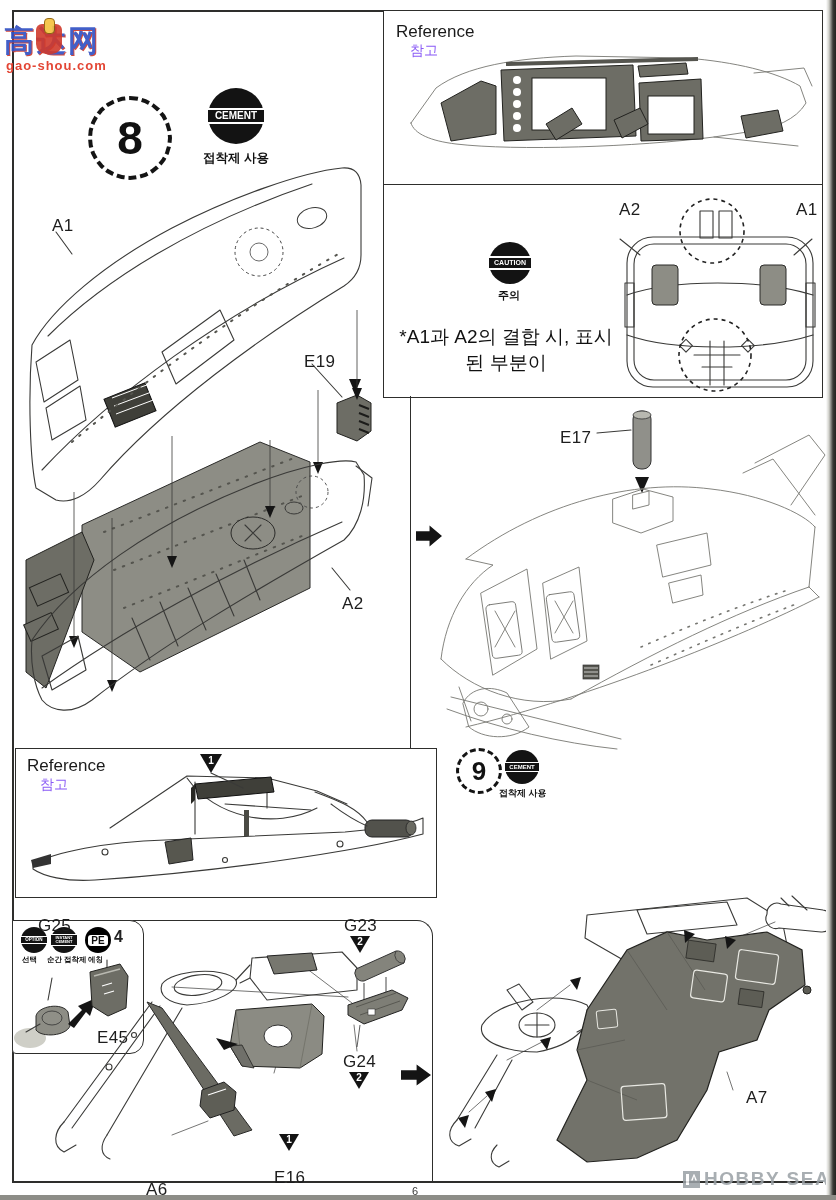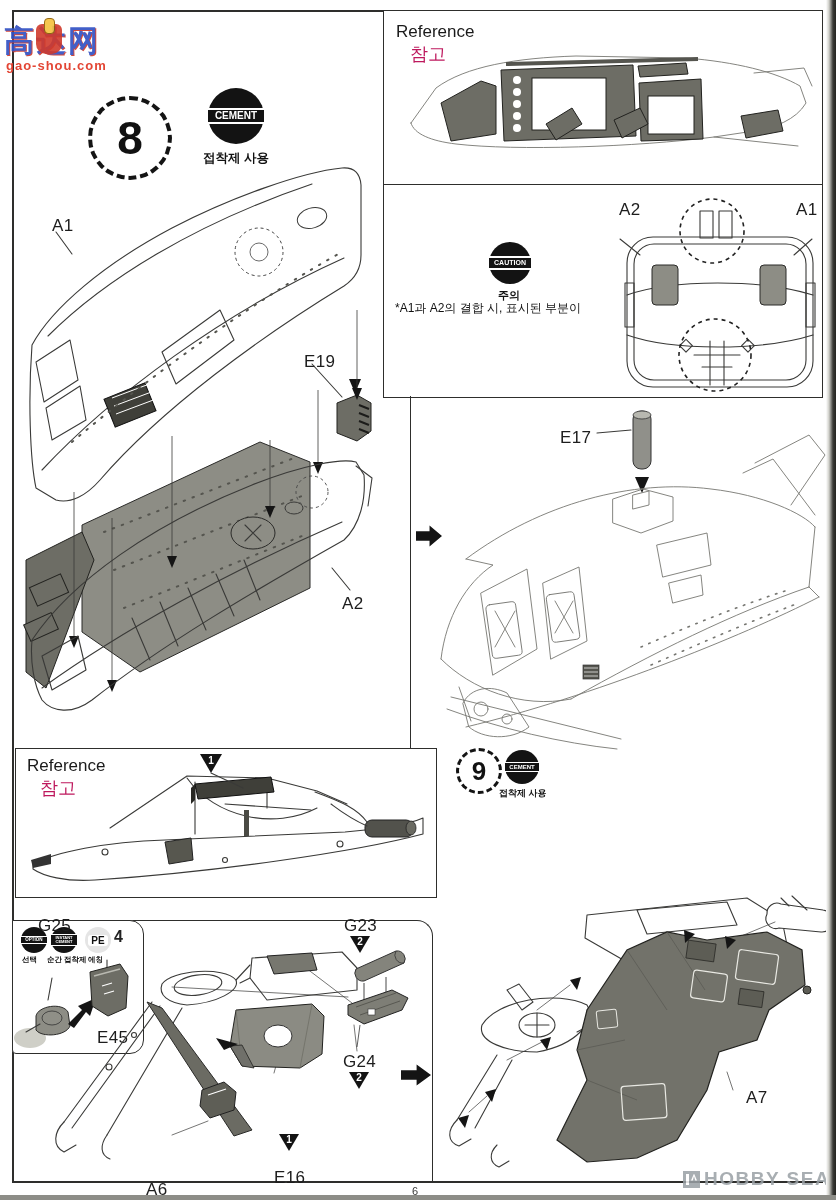--- a/index.html
+++ b/index.html
@@ -5,34 +5,34 @@
   html,body{margin:0;padding:0;background:#e8e8e4;}
   #page{position:relative;width:836px;height:1200px;background:#ffffff;overflow:hidden;
         font-family:"Liberation Sans",sans-serif;color:#222;}
   .abs{position:absolute;}
   
   .frame{border:1.6px solid #2e2e2c;}
   .bline{background:#2e2e2c;}
   
   .plabel{position:absolute;font-size:17px;color:#1d1d1d;letter-spacing:0.3px;}
   .reftitle{font-size:17px;color:#1a1a1a;}
-  .refsub{font-size:18px;color:#be185d;}
+  .refsub{font-size:14px;color:#8b5cf6;}
   
   .stepcircle{position:absolute;border:4px dashed #141414;border-radius:50%;
               display:flex;align-items:center;justify-content:center;background:#fff;}
   .stepcircle span{font-weight:700;color:#111;}
   
   .badge{position:absolute;background:#131313;border-radius:50%;
          display:flex;align-items:center;justify-content:center;}
   .badge .band{width:100%;background:#131313;color:#fff;text-align:center;font-weight:700;
                border-top:2px solid #fff;border-bottom:2px solid #fff;line-height:1.05;
                padding:1px 0;}
   .badge-cap{position:absolute;font-weight:700;color:#111;white-space:nowrap;}
   
-  .pebadge{position:absolute;background:#e5e5e5;border-radius:50%;
+  .pebadge{position:absolute;background:#000000;border-radius:50%;
            display:flex;align-items:center;justify-content:center;}
   .pebadge .pein{background:#fff;border-radius:3px;padding:0 3px;font-weight:700;color:#111;}
   
   .tri{position:absolute;}
   .tri svg{display:block;}
   .tri polygon{fill:#131313;}
   .tri text{fill:#fff;font-size:10px;font-weight:700;font-family:"Liberation Sans",sans-serif;
             text-anchor:middle;}
   
   .barrow{position:absolute;background:#141414;
@@ -113,21 +113,21 @@
     <path class="dgreyfill" d="M218,92 L244,80 L252,96 L226,110 Z"></path>
     <path class="dgreyfill" d="M345,88 L382,82 L387,103 L350,110 Z"></path>
     <path d="M110,36 L302,31" stroke="#55554f" stroke-width="4" fill="none"></path>
     <path class="dgreyfill" d="M242,38 L290,35 L292,46 L244,49 Z"></path>
   </svg>
 
   <div class="badge" style="left:489px;top:242px;width:42px;height:42px">
     <div class="band" style="font-size:7px">CAUTION</div>
   </div>
   <div class="badge-cap" style="left:498px;top:288px;font-size:11px">주의</div>
-  <div class="abs caption-ko" style="left:395px;top:300px;width:222px;font-size:12px">*A1과 A2의 결합 시, 표시된 부분이</div>
+  <div class="abs caption-ko" style="left:395px;top:324px;width:222px;text-align:center;font-size:19px">*A1과 A2의 결합 시, 표시된 부분이</div>
   <div class="plabel" style="left:619px;top:200px">A2</div>
   <div class="plabel" style="left:796px;top:200px">A1</div>
   <svg style="left:612px;top:195px" width="211" height="200" viewBox="0 0 211 200">
     <rect class="lineart" x="15" y="42" width="186" height="150" rx="26"></rect>
     <rect class="lineart" x="22" y="49" width="172" height="136" rx="20" stroke-width="0.7"></rect>
     <path class="lineart" d="M15,100 C60,84 150,84 201,100 M15,140 C60,156 150,156 201,140"></path>
     <rect class="lineart" x="88" y="16" width="13" height="27"></rect>
     <rect class="lineart" x="107" y="16" width="13" height="27"></rect>
     <path class="lineart" d="M98,146 L98,190 M112,146 L112,190 M82,160 L128,160 M90,172 L120,172"></path>
     <rect class="greyfill" x="40" y="70" width="26" height="40" rx="4"></rect>

